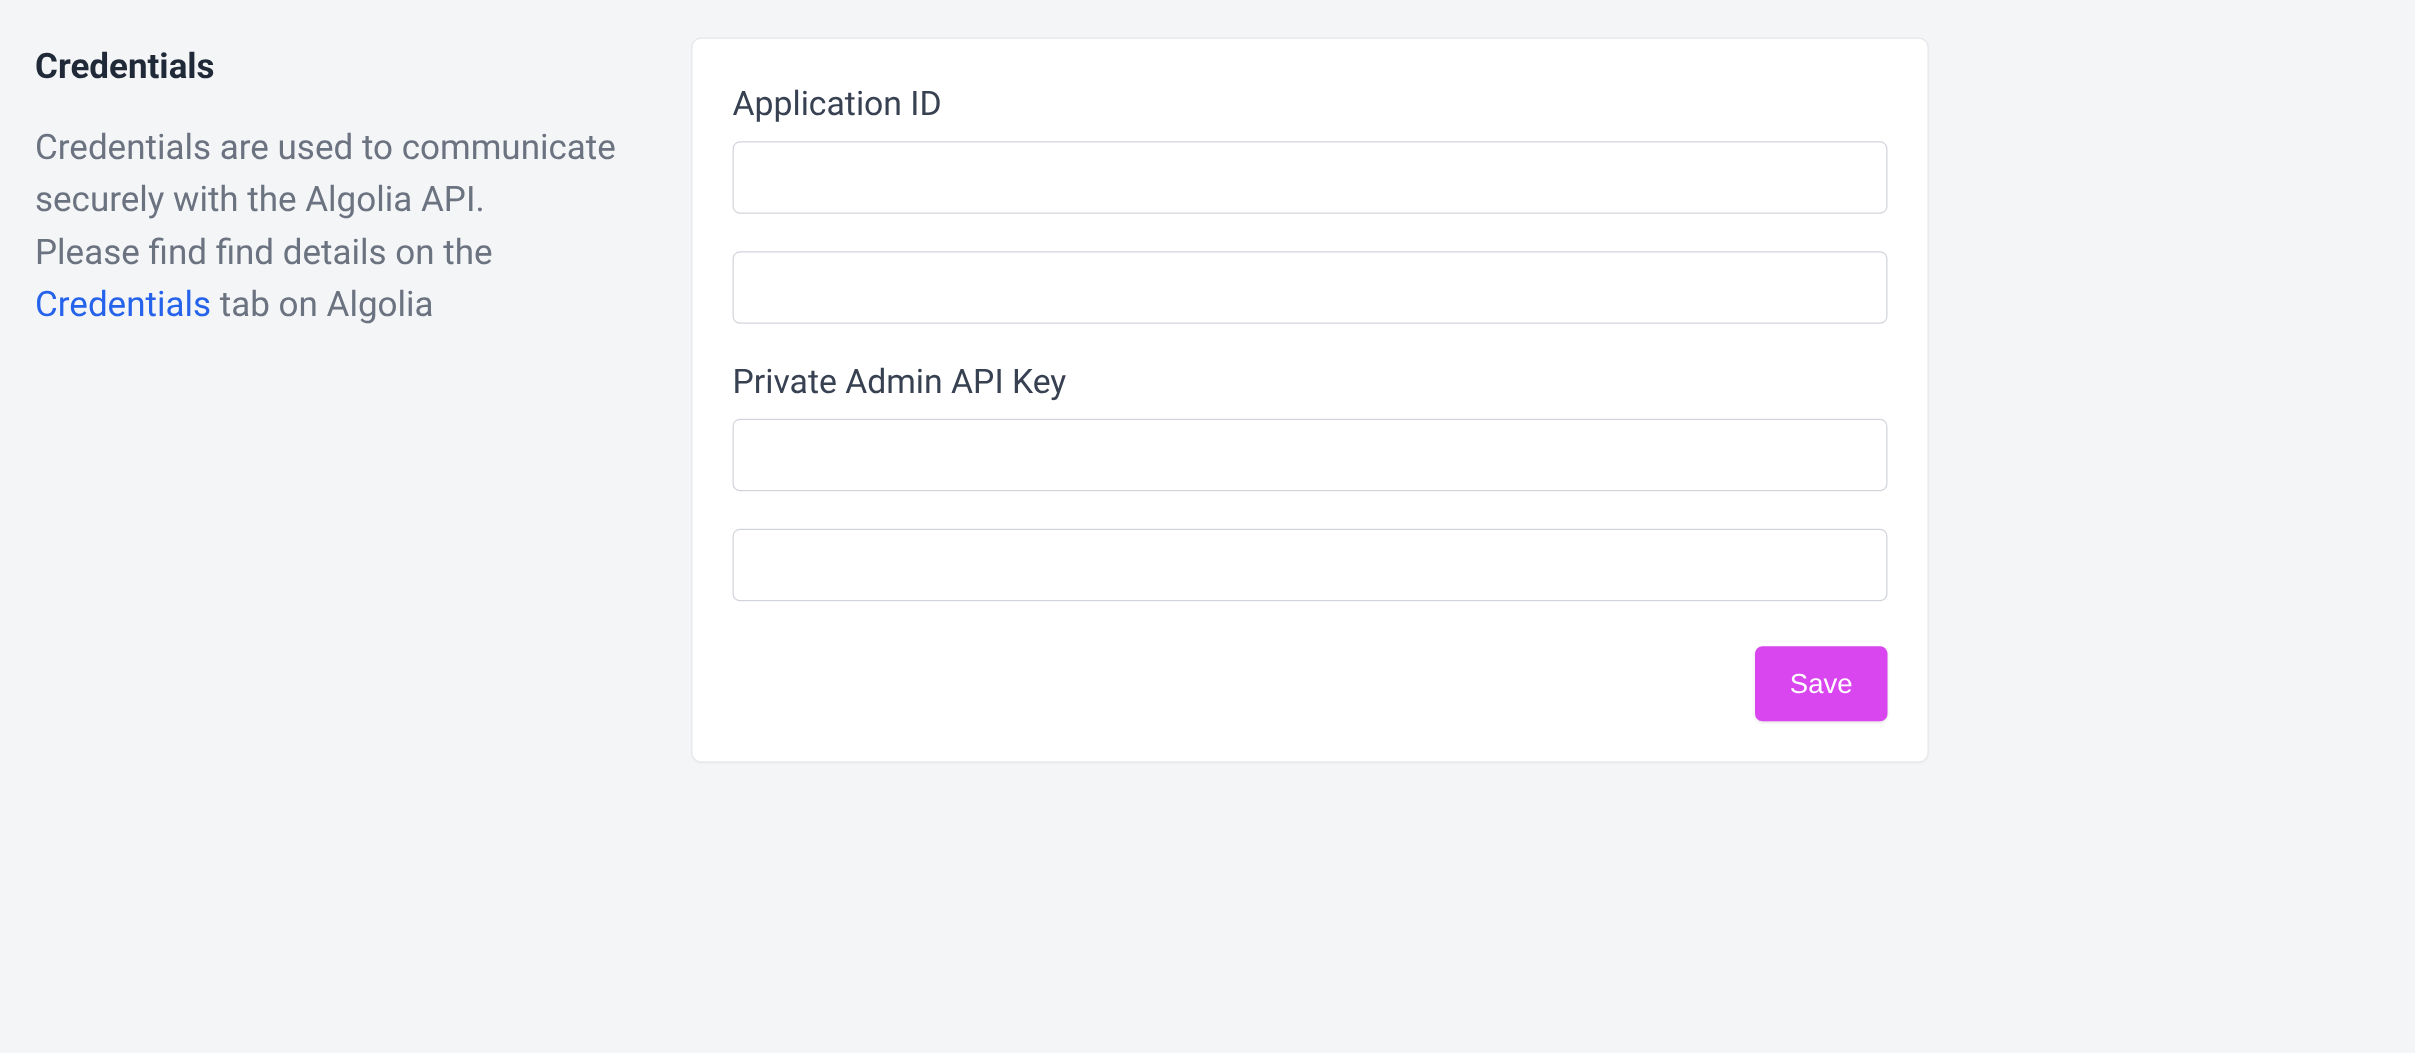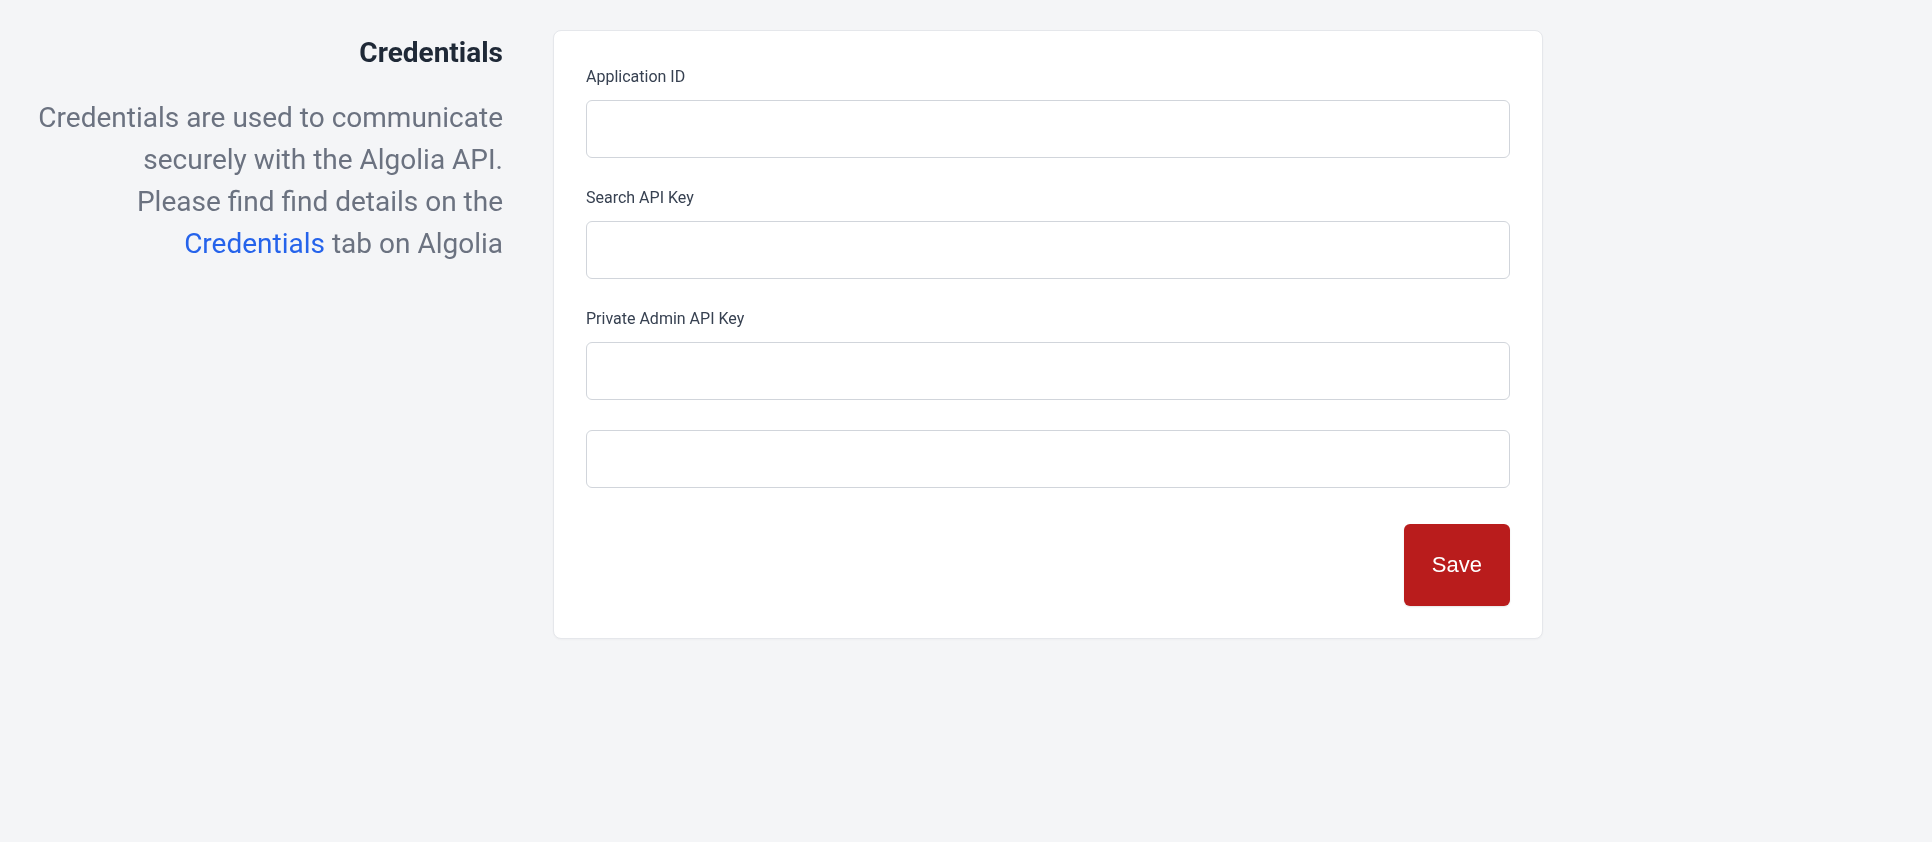--- a/index.html
+++ b/index.html
@@ -14,21 +14,20 @@
       width: 1932px;
       height: 842px;
     }
     .layout {
       display: flex;
       gap: 50px;
     }
     .left-col {
       width: 475px;
       padding-top: 6px;
-      text-align: right;
     }
     .page-heading {
       font-size: 28px;
       font-weight: 700;
       color: #1f2937;
       margin-bottom: 28px;
     }
     .description {
       font-size: 28px;
       line-height: 1.5;
@@ -44,45 +43,45 @@
       border-radius: 8px;
       width: 990px;
       padding: 36px 32px 32px 32px;
       box-shadow: 0 1px 2px rgba(0,0,0,0.03);
     }
     .form-group {
       margin-bottom: 30px;
     }
     .form-label {
       display: block;
-      font-size: 16px;
+      font-size: 27px;
       color: #374151;
       margin-bottom: 14px;
     }
     .form-input {
       width: 100%;
       height: 58px;
       border: 1px solid #d1d5db;
       border-radius: 6px;
       padding: 0 14px;
       font-size: 20px;
       color: #111827;
       background: #ffffff;
     }
     .actions {
       display: flex;
       justify-content: flex-end;
       margin-top: 36px;
     }
     .btn-primary {
-      background-color: #b91c1c;
+      background-color: #d946ef;
       color: #ffffff;
       border: none;
       border-radius: 6px;
-      padding: 28px 28px;
+      padding: 17px 28px;
       font-size: 22px;
       cursor: pointer;
       box-shadow: 0 1px 2px rgba(0,0,0,0.1);
     }
   </style>
 </head>
 <body>
 
 <div class="layout">
   <div class="left-col">
@@ -93,21 +92,20 @@
     </p>
   </div>
 
   <div class="card">
     <div class="form-group">
       <label class="form-label">Application ID</label>
       <input type="text" class="form-input" value="" style="">
     </div>
 
     <div class="form-group">
-      <label class="form-label">Search API Key</label>
       <input type="text" class="form-input" value="" style="">
     </div>
 
     <div class="form-group">
       <label class="form-label">Private Admin API Key</label>
       <input type="text" class="form-input" value="" style="">
     </div>
 
     <div class="form-group">
       <input type="text" class="form-input" value="" style="">

